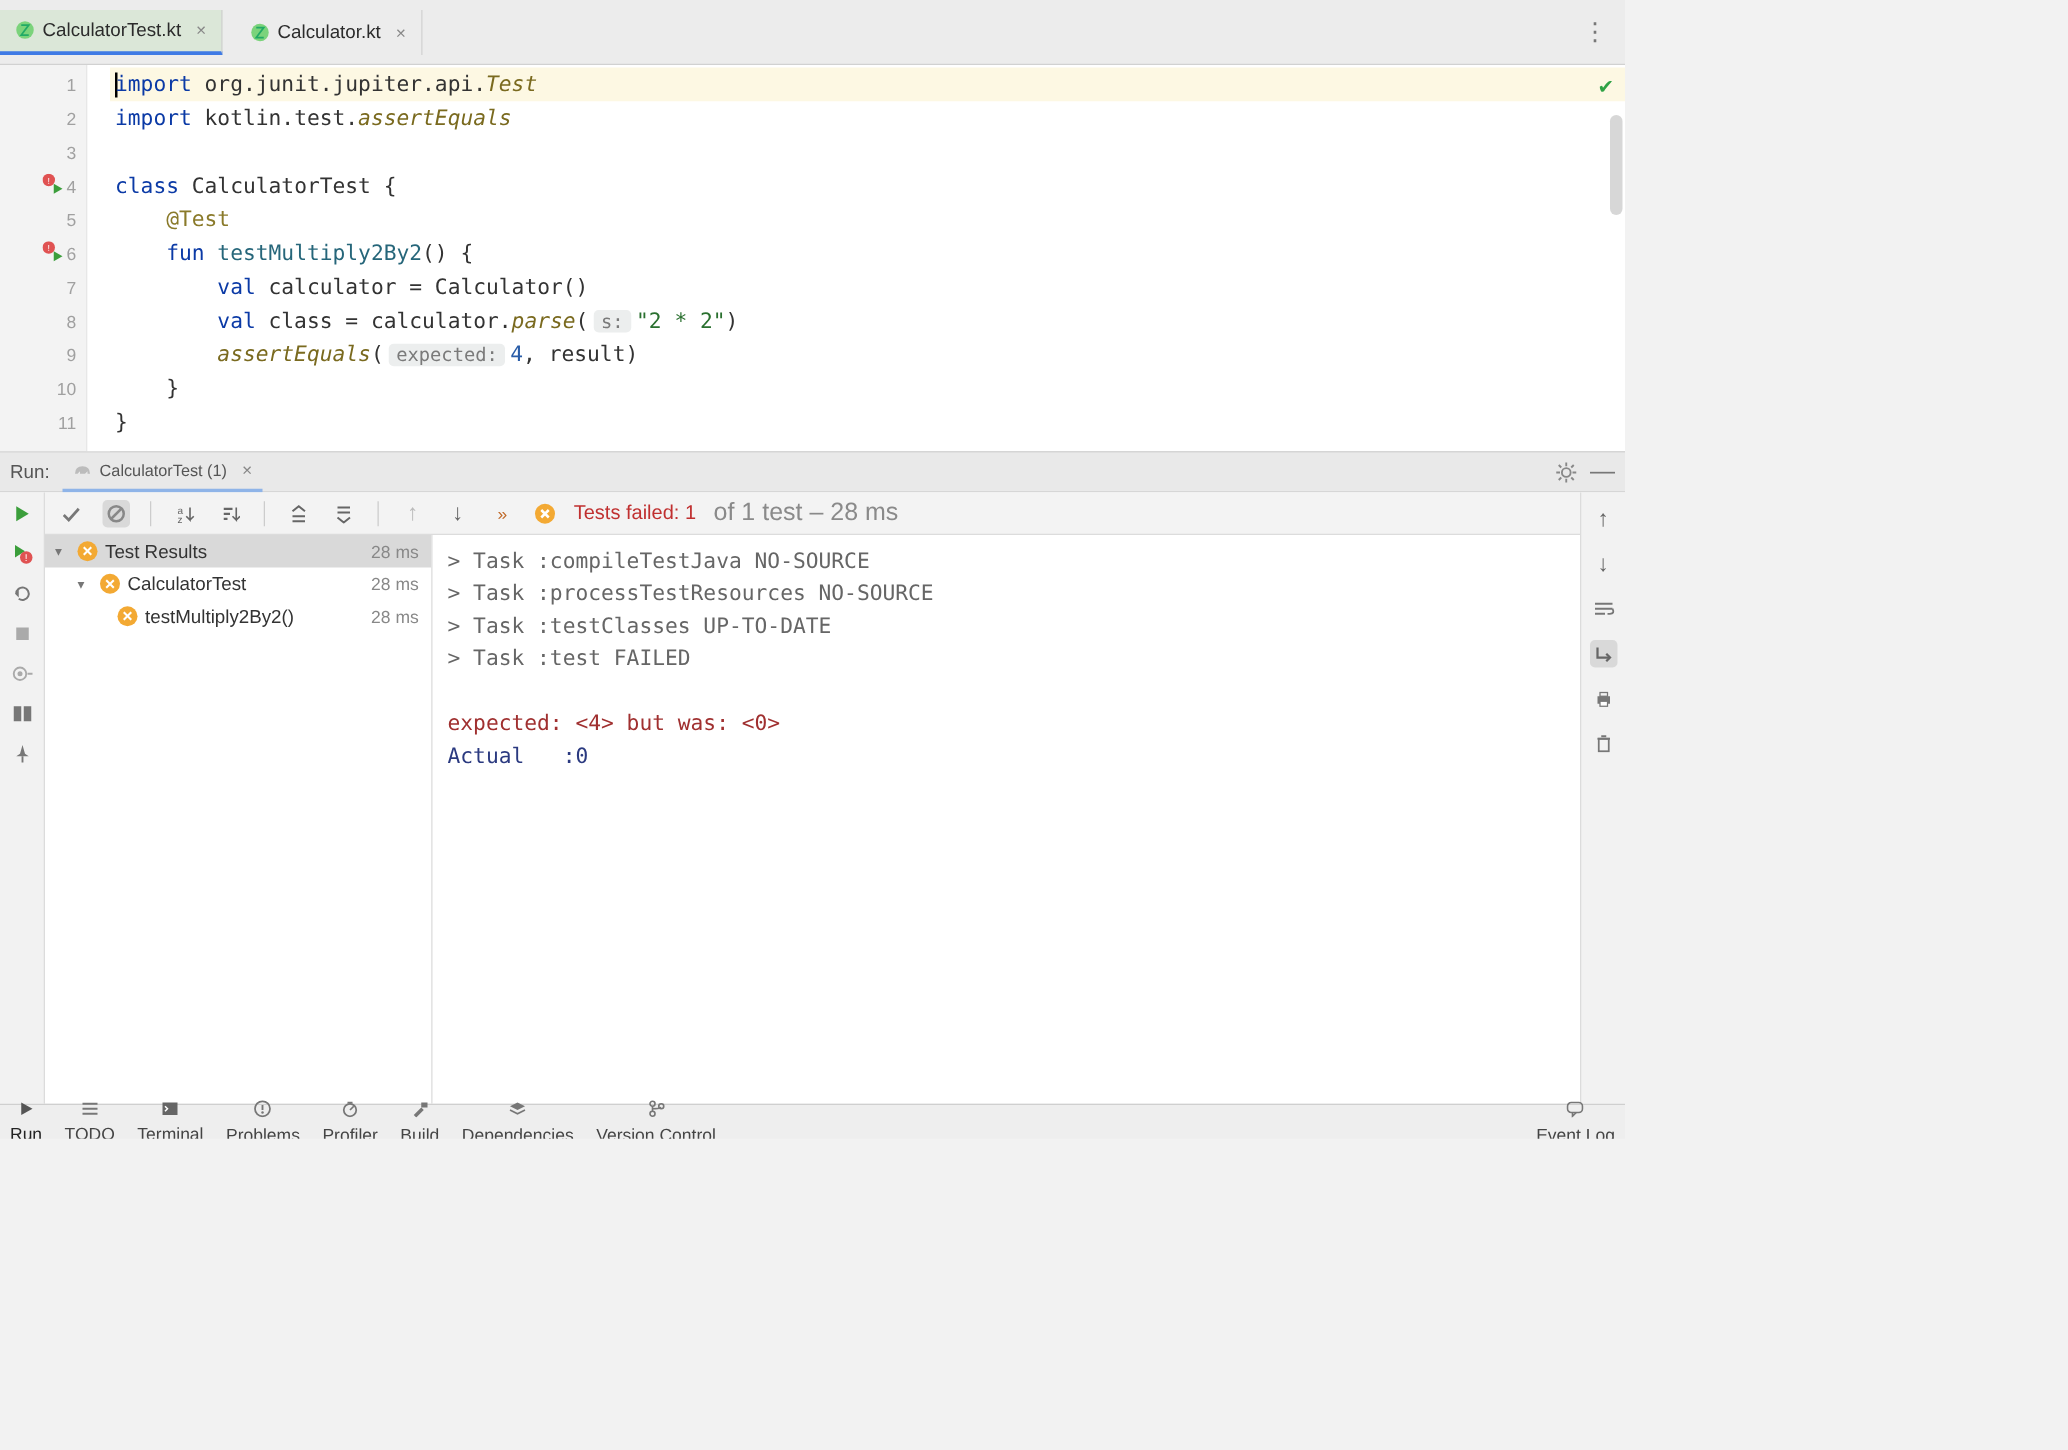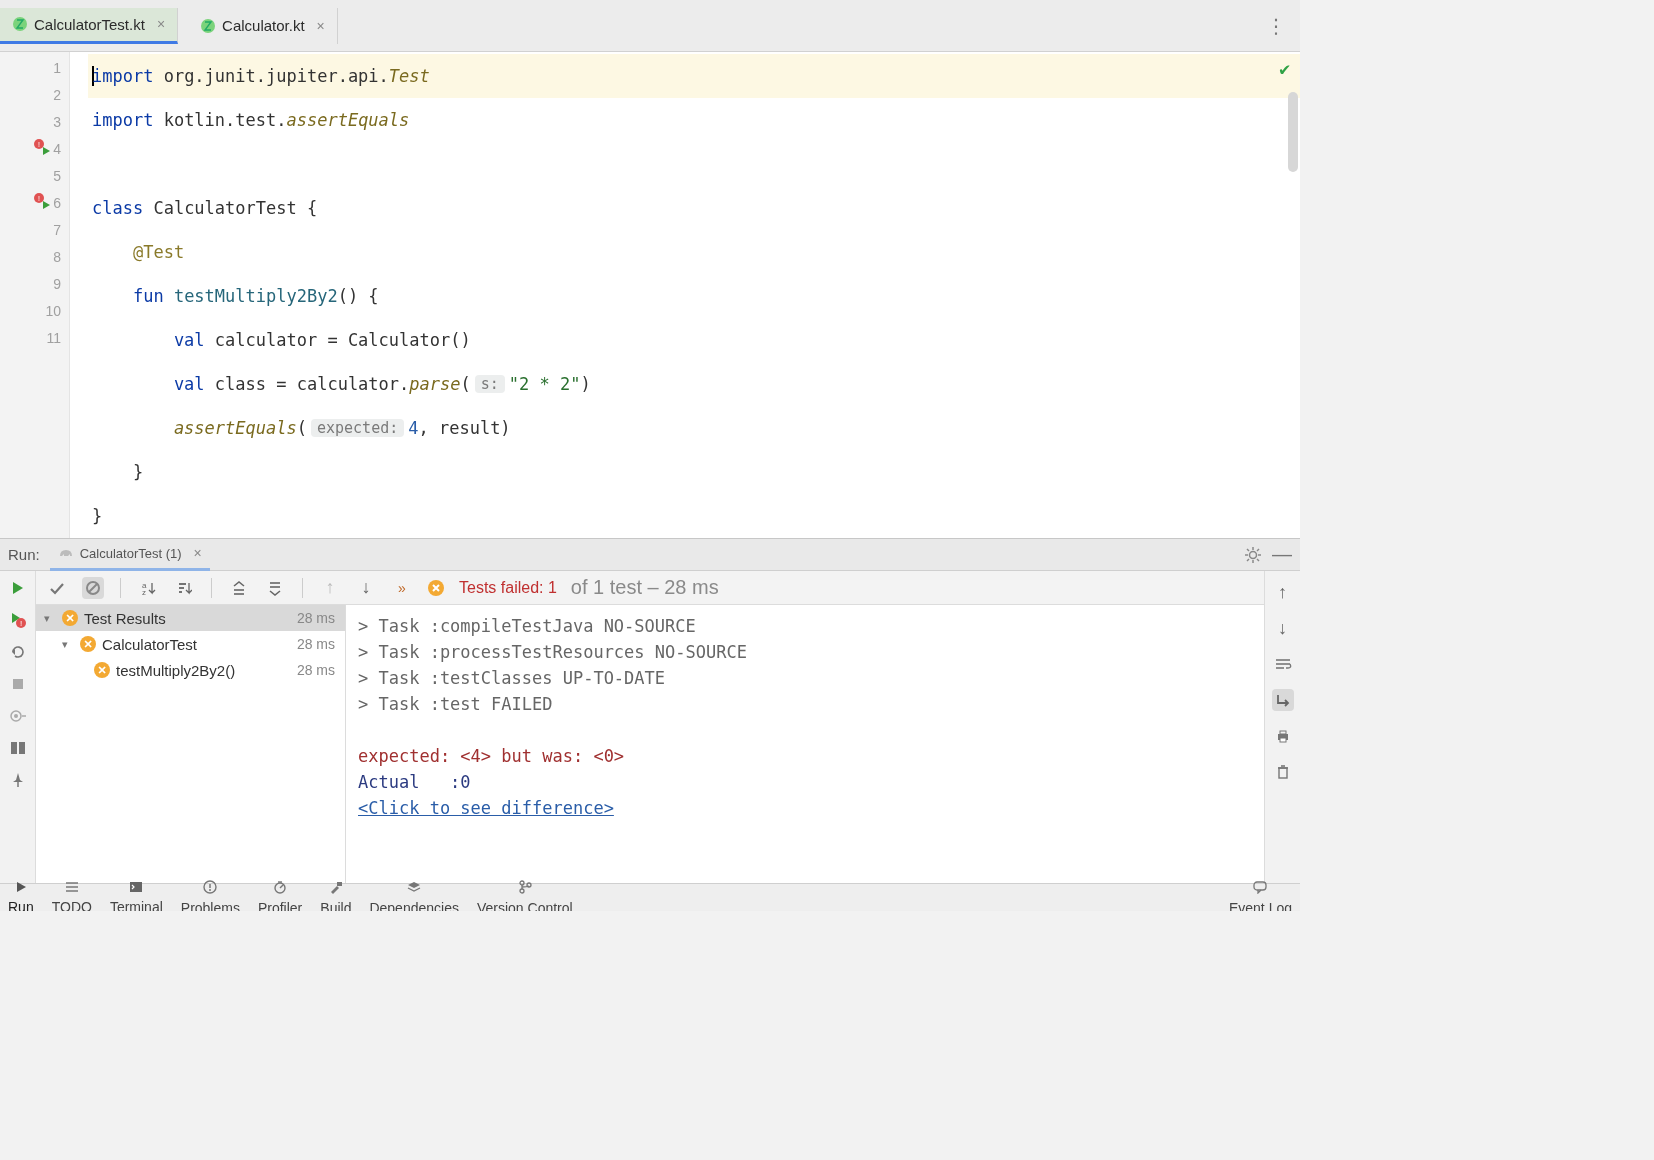--- a/index.html
+++ b/index.html
@@ -16,21 +16,21 @@
   .tabs-spacer { flex: 1; }
   .tabs-more { padding: 0 14px; color: #777; font-size: 20px; }
 
   
   .editor-wrap { position: relative; flex: 0 0 310px; display: flex; background: #fff; border-bottom: 1px solid #c7c7c7; }
   .gutter { width: 70px; background: #f3f3f3; border-right: 1px solid #e4e4e4; padding-top: 2px; }
   .gutter-line { height: 27px; display: flex; align-items: center; justify-content: flex-end; padding-right: 8px; color: #a0a0a0; font-size: 14px; position: relative; }
   .run-gutter { position: absolute; left: 34px; top: 4px; }
   .fold-col { width: 18px; background: #fff; }
   .code-area { flex: 1; padding-top: 2px; position: relative; }
-  .code-line { height: 44px; display: flex; align-items: center; padding-left: 4px; font-size: 17px; white-space: pre; }
+  .code-line { height: 27px; display: flex; align-items: center; padding-left: 4px; font-size: 17px; white-space: pre; }
   .code-line.hl { background: #fdf8e3; }
   .kw { color: #0b3aa6; }
   .fn { color: #7a6a1f; font-style: italic; }
   .ident { color: #26667a; }
   .ann { color: #8a7a2a; }
   .num { color: #2a5da8; }
   .str { color: #2a702f; }
   .hint { background: #eceeee; color: #7a7a7a; border-radius: 4px; padding: 0 6px; margin: 0 4px; font-size: 15px; }
   .editor-check { position: absolute; right: 10px; top: 6px; color: #2fa245; font-size: 18px; }
   .scroll-mini { position: absolute; right: 2px; top: 40px; width: 10px; height: 80px; background: #d7d7d7; border-radius: 5px; }
@@ -332,21 +332,20 @@
         </div>
 
         <div class="console mono">
           <div class="console-line c-grey">&gt; Task :compileTestJava NO-SOURCE</div>
           <div class="console-line c-grey">&gt; Task :processTestResources NO-SOURCE</div>
           <div class="console-line c-grey">&gt; Task :testClasses UP-TO-DATE</div>
           <div class="console-line c-grey">&gt; Task :test FAILED</div>
           <div class="console-line">&nbsp;</div>
           <div class="console-line c-red">expected: &lt;4&gt; but was: &lt;0&gt;</div>
           <div class="console-line"><span class="c-navy">Actual   :</span><span class="c-navy">0</span></div>
-          <div class="console-line"><span class="c-link">&lt;Click to see difference&gt;</span></div>
         </div>
       </div>
     </div>
 
     <div class="run-right-icons">
       <span class="ico-btn" style="font-size:18px;">↑</span>
       <span class="ico-btn" style="font-size:18px;">↓</span>
       <span class="ico-btn">
           <svg width="18" height="14">
             <line x1="2" y1="3" x2="16" y2="3" stroke="#777" stroke-width="1.6"></line>

